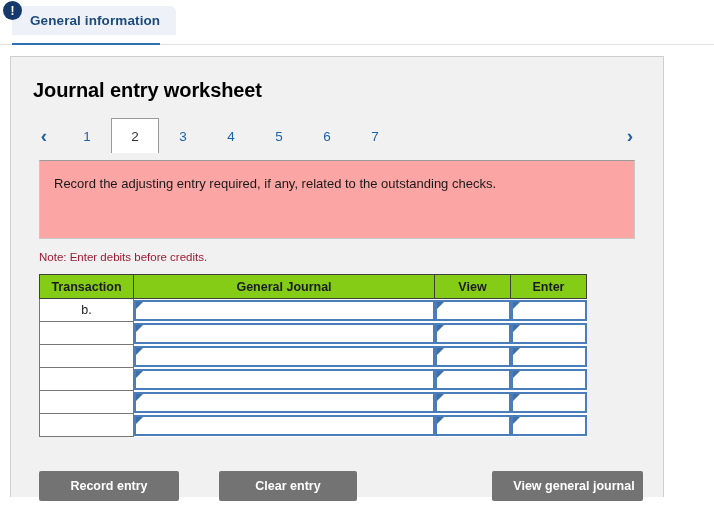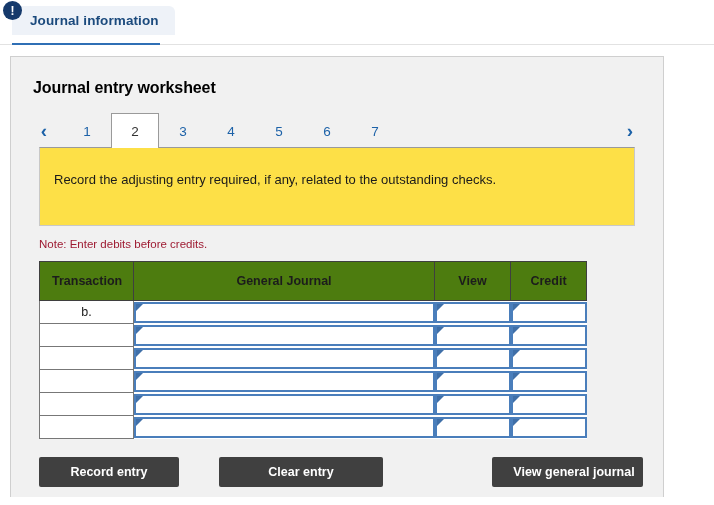--- a/index.html
+++ b/index.html
@@ -77,21 +77,21 @@
     top: 56px;
     width: 654px;
     height: 441px;
     background: #f1f1f1;
     border: 1px solid #cfcfcf;
     border-bottom: none;
   }
 
   .panel-title {
     margin: 22px 0 0 22px;
-    font-size: 16px;
+    font-size: 20px;
     font-weight: bold;
     color: #000000;
     letter-spacing: -0.1px;
   }
 
   
   .wtabs {
     position: relative;
     margin: 16px 0 0 0;
     height: 35px;
@@ -131,53 +131,53 @@
   }
   .wtab.active {
     background: #ffffff;
     border-color: #9a9a9a;
     color: #333333;
     z-index: 2;
   }
 
   
   .instruction {
-    margin: 0 28px 0 28px;
+    margin: 8px 28px 0 28px;
     height: 79px;
-    background: #fde047;
+    background: #fca5a5;
     border: 1px solid #c8c8c8;
     border-top: 1px solid #9a9a9a;
-    padding: 24px 14px 0 14px;
+    padding: 15px 14px 0 14px;
     font-size: 13px;
     color: #1a1a1a;
     position: relative;
     top: -1px;
   }
 
   .note {
     margin: 11px 0 4px 28px;
     font-size: 11.5px;
     color: #9e1b32;
   }
 
   
   .jtable {
     margin: 11px 0 0 28px;
     width: 547px;
     border-collapse: collapse;
     table-layout: fixed;
   }
   .jtable th {
-    background: #4d7c0f;
+    background: #84cc16;
     border: 1px solid #3f3f3f;
     color: #1c1c1c;
     font-size: 12.5px;
     font-weight: bold;
     height: 24px;
-    padding: 12px;
+    padding: 4px;
     text-align: center;
   }
   .jtable td {
     border: 1px solid #777777;
     height: 23px;
     padding: 0;
     background: #ffffff;
   }
   .col-trans  { width: 94px; }
   .col-gj     { width: 301px; }
@@ -210,44 +210,44 @@
 
   
   .btnrow {
     position: relative;
     margin: 18px 0 0 28px;
     width: 604px;
     height: 30px;
   }
   .btn {
     position: absolute;
-    top: 0;
+    top: 16px;
     height: 30px;
-    background: #404040;
+    background: #737373;
     color: #ffffff;
     font-size: 12.5px;
     font-weight: bold;
     border: none;
     border-radius: 2px;
     display: flex;
     align-items: center;
     justify-content: center;
     font-family: "Liberation Sans", sans-serif;
     cursor: pointer;
   }
   .btn-record { left: 0;   width: 140px; }
-  .btn-clear  { left: 180px; width: 164px; }
+  .btn-clear  { left: 180px; width: 138px; }
   .btn-view   { left: 453px; width: 151px; padding-left: 19px; }
 </style>
 </head>
 <body>
 
 <div class="topbar">
   <div class="req-tab">
-    <span>Journal information</span>
+    <span>General information</span>
   </div>
   <div class="req-badge">
     <span>!</span>
   </div>
   <div class="topbar-rule"></div>
   <div class="topbar-rule-active"></div>
 </div>
 
 <div class="panel">
 
@@ -292,21 +292,21 @@
       <col class="col-trans">
         <col class="col-gj">
         <col class="col-debit">
         <col class="col-credit">
     </colgroup>
     <thead>
       <tr>
         <th>Transaction</th>
         <th>General Journal</th>
         <th>View</th>
-        <th>Credit</th>
+        <th>Enter</th>
       </tr>
     </thead>
     <tbody id="jtable-body">
         <tr>
           <td class="trans-cell">b.</td>
           <td class="input-host">
             <div class="cell-input"></div>
           </td>
           <td class="input-host">
             <div class="cell-input"></div>

